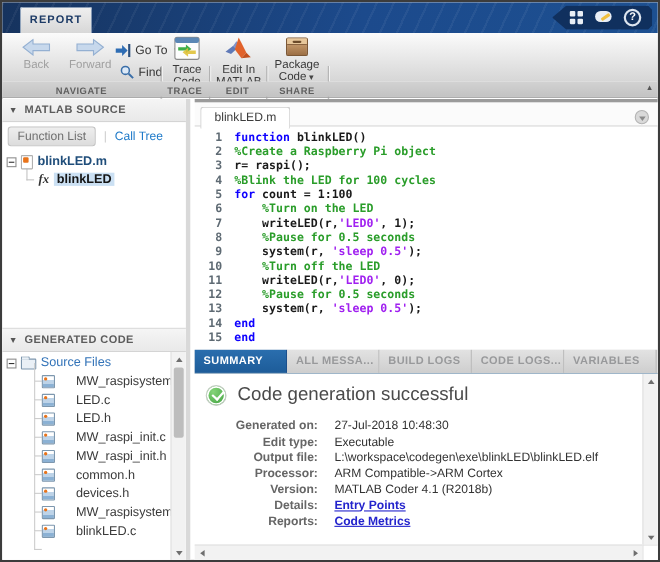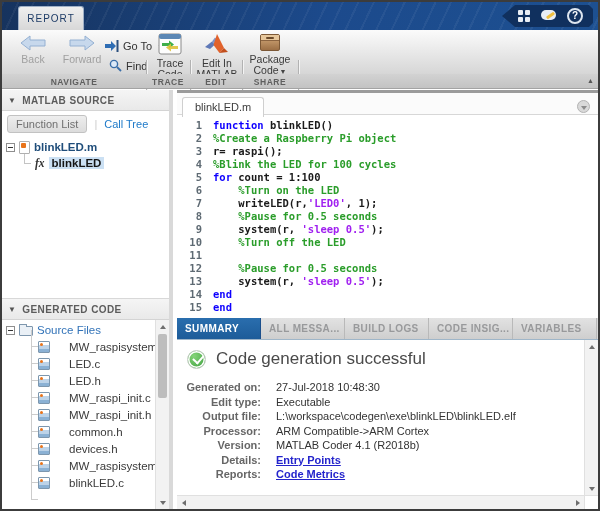--- a/index.html
+++ b/index.html
@@ -6,21 +6,21 @@
   html,body { background:#ffffff; font-family:"Liberation Sans",sans-serif; }
   #window { position:relative; width:600px; height:511px; border:2px solid #3c3c3c; background:#fff; overflow:hidden; }
 
   
   #titlebar { position:absolute; top:0; left:0; right:0; height:28px;
     background:
       repeating-linear-gradient(115deg, rgba(255,255,255,.05) 0 2px, rgba(255,255,255,0) 2px 14px),
       linear-gradient(90deg,#16335e 0%, #1c4a8c 55%, #1d5091 100%); }
   .report-tab { position:absolute; left:16px; top:4px; width:66px; height:38px;
     background:linear-gradient(#efefef,#c9c9c9); border:1px solid #9fb0c6; border-bottom:none;
-    border-radius:3px 3px 0 0; color:#1d3b66; font-size:10px; font-weight:normal; letter-spacing:1px;
+    border-radius:3px 3px 0 0; color:#1d3b66; font-size:10px; font-weight:bold; letter-spacing:1px;
     text-align:center; line-height:23px; }
   .tb-icons { position:absolute; right:5px; top:3px; height:22px; padding:0 10px 0 16px;
     background:#10305e; display:flex; align-items:center; gap:11px;
     clip-path:polygon(13px 0, calc(100% - 4px) 0, 100% 4px, 100% calc(100% - 4px), calc(100% - 4px) 100%, 13px 100%, 0 50%); }
   .grid-icon { width:12px; height:12px; display:grid; grid-template-columns:1fr 1fr; grid-template-rows:1fr 1fr; gap:1.5px; }
   .grid-icon b { background:#e9eef5; border-radius:1px; }
   .feedback-icon { position:relative; width:15px; height:13px; }
   .feedback-icon .bub { position:absolute; left:0; right:0; top:0; bottom:3px; background:#e9eef5; border-radius:5px; }
   .feedback-icon .tail { position:absolute; left:3px; bottom:0; width:0; height:0; border:3px solid transparent; border-top:4px solid #e9eef5; }
   .feedback-icon .pencil { position:absolute; right:1px; top:4px; width:9px; height:3px; background:#f0c040; border-radius:1px; transform:rotate(-35deg); }
@@ -112,21 +112,21 @@
 
   #summary { position:absolute; top:250px; left:0; right:0; bottom:0; background:#fff; }
   .sum-view { position:absolute; left:0; top:0; right:14px; bottom:14px; overflow:hidden; }
   .sum-heading { display:flex; align-items:center; gap:10px; padding:9px 0 0 10px; }
   .check-icon { width:19px; height:19px; border-radius:50%; border:1px solid #c2ccc2; box-shadow:inset 0 0 0 1.5px #fff;
     background:radial-gradient(circle at 35% 30%, #84d478, var(--success-green,#3c9e3c)); position:relative; flex:none; }
   .check-icon::after { content:""; position:absolute; left:4.5px; top:4.5px; width:8px; height:4.5px;
     border-left:2.5px solid #fff; border-bottom:2.5px solid #fff; transform:rotate(-48deg); }
   .sum-heading-text { font-size:17px; color:#4a4a4a; }
   .sum-fields { margin:11px 0 0 8px; font-size:11px; }
-  .sum-row { display:flex; align-items:baseline; line-height:14.5px; }
+  .sum-row { display:flex; align-items:baseline; line-height:14.5px;margin-left:28px; }
   .sum-label { width:76px; text-align:right; font-weight:bold; color:#666; flex:none; }
   .sum-value { margin-left:15px; color:#333; }
   a.sum-link { margin-left:15px; color:var(--link-blue,#2424cc); font-weight:bold; text-decoration:underline; cursor:pointer; }
   .scrollbar-h { position:absolute; left:0; right:14px; bottom:0; height:14px; background:#f2f2f2; border-top:1px solid #e0e0e0; }
   .sb-h-arrow { position:absolute; top:0; bottom:0; width:12px; display:flex; align-items:center; justify-content:center; }
   .sb-h-arrow.left { left:1px; } .sb-h-arrow.right { right:1px; }
   .tri-left { width:0; height:0; border:3.5px solid transparent; border-right:4.5px solid #6e6e6e; margin-right:4px; }
   .tri-right { width:0; height:0; border:3.5px solid transparent; border-left:4.5px solid #6e6e6e; margin-left:4px; }
   .sb-corner { position:absolute; right:0; bottom:0; width:14px; height:14px; background:#fff; border-left:1px solid #e0e0e0; border-top:1px solid #e0e0e0; }
 
@@ -313,32 +313,32 @@
         <div class="code-line"><span class="gutter">1</span><span class="code-text"><span class="c-kw">function</span><span class="c-plain"> blinkLED()</span></span></div>
         <div class="code-line"><span class="gutter">2</span><span class="code-text"><span class="c-comment">%Create a Raspberry Pi object</span></span></div>
         <div class="code-line"><span class="gutter">3</span><span class="code-text"><span class="c-plain">r= raspi();</span></span></div>
         <div class="code-line"><span class="gutter">4</span><span class="code-text"><span class="c-comment">%Blink the LED for 100 cycles</span></span></div>
         <div class="code-line"><span class="gutter">5</span><span class="code-text"><span class="c-kw">for</span><span class="c-plain"> count = 1:100</span></span></div>
         <div class="code-line"><span class="gutter">6</span><span class="code-text"><span class="c-comment">    %Turn on the LED</span></span></div>
         <div class="code-line"><span class="gutter">7</span><span class="code-text"><span class="c-plain">    writeLED(r,</span><span class="c-str">'LED0'</span><span class="c-plain">, 1);</span></span></div>
         <div class="code-line"><span class="gutter">8</span><span class="code-text"><span class="c-comment">    %Pause for 0.5 seconds</span></span></div>
         <div class="code-line"><span class="gutter">9</span><span class="code-text"><span class="c-plain">    system(r, </span><span class="c-str">'sleep 0.5'</span><span class="c-plain">);</span></span></div>
         <div class="code-line"><span class="gutter">10</span><span class="code-text"><span class="c-comment">    %Turn off the LED</span></span></div>
-        <div class="code-line"><span class="gutter">11</span></div>
+        <div class="code-line"><span class="gutter">11</span><span class="code-text"><span class="c-plain">    writeLED(r,</span><span class="c-str">'LED0'</span><span class="c-plain">, 0);</span></span></div>
         <div class="code-line"><span class="gutter">12</span><span class="code-text"><span class="c-comment">    %Pause for 0.5 seconds</span></span></div>
         <div class="code-line"><span class="gutter">13</span><span class="code-text"><span class="c-plain">    system(r, </span><span class="c-str">'sleep 0.5'</span><span class="c-plain">);</span></span></div>
         <div class="code-line"><span class="gutter">14</span><span class="code-text"><span class="c-kw">end</span></span></div>
         <div class="code-line"><span class="gutter">15</span><span class="code-text"><span class="c-kw">end</span></span></div>
       </div>
 
     <div id="bottom-tabs">
         <div class="btab active">SUMMARY</div>
         <div class="btab">ALL MESSA...</div>
         <div class="btab">BUILD LOGS</div>
-        <div class="btab">CODE INSIG...</div>
+        <div class="btab">CODE LOGS...</div>
         <div class="btab">VARIABLES</div>
       </div>
 
     <div id="summary">
       <div class="sum-view">
         <div class="sum-heading">
           <span class="check-icon"></span>
           <span class="sum-heading-text">Code generation successful</span>
         </div>
         <div class="sum-fields" id="summary-fields">

